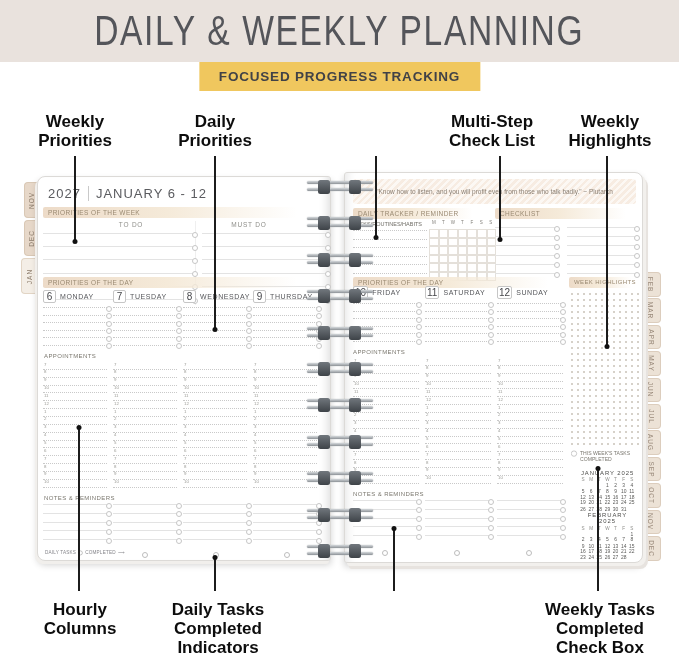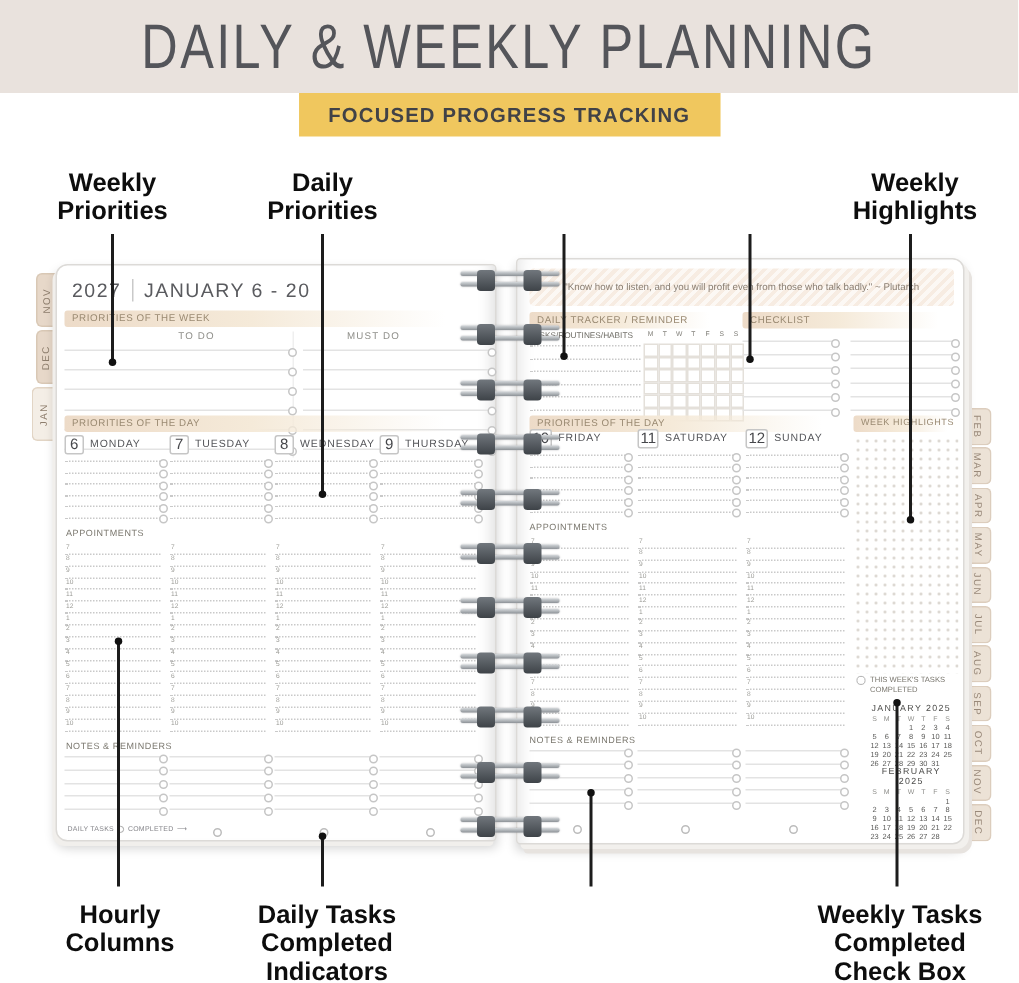--- a/index.html
+++ b/index.html
@@ -158,20 +158,22 @@
 
   <div id="badge">FOCUSED PROGRESS TRACKING</div>
   <div id="banner">
     <span id="banner-title">DAILY &amp; WEEKLY PLANNING</span>
   </div>
 
   <div class="co" id="co-t0">Weekly
 Priorities</div>
   <div class="co" id="co-t1">Daily
 Priorities</div>
+  <div class="co" id="co-t3">Multi-Step
+Check List</div>
   <div class="co" id="co-t4">Weekly
 Highlights</div>
   <div class="co" id="co-b0">Hourly
 Columns</div>
   <div class="co" id="co-b1">Daily Tasks
 Completed
 Indicators</div>
   <div class="co" id="co-b3">Weekly Tasks
 Completed
 Check Box</div>
@@ -230,21 +232,21 @@
       </div>
       <div class="rtab" style="top: 264px;">
         <span>DEC</span>
       </div>
     </div>
 
   <div class="page" id="page-left">
     <div id="lp-header">
       <span id="lp-year">2027</span>
       <span class="hdr-div"></span>
-      <span id="lp-week">JANUARY 6 - 20</span>
+      <span id="lp-week">JANUARY 6 - 12</span>
     </div>
     <div class="band" id="lp-pow-band">PRIORITIES OF THE WEEK</div>
     <div id="lp-todo">TO DO</div>
     <div id="lp-mustdo">MUST DO</div>
     <div class="pow-divider"></div>
     <div class="lines" id="pow-lines">
         <div class="seg dot" style="left: 0px; top: 0px; width: 150px;"></div>
         <div class="seg dot" style="left: 159px; top: 0px; width: 124px;"></div>
         <div class="seg dot" style="left: 0px; top: 13.2px; width: 150px;"></div>
         <div class="seg dot" style="left: 159px; top: 13.2px; width: 124px;"></div>

